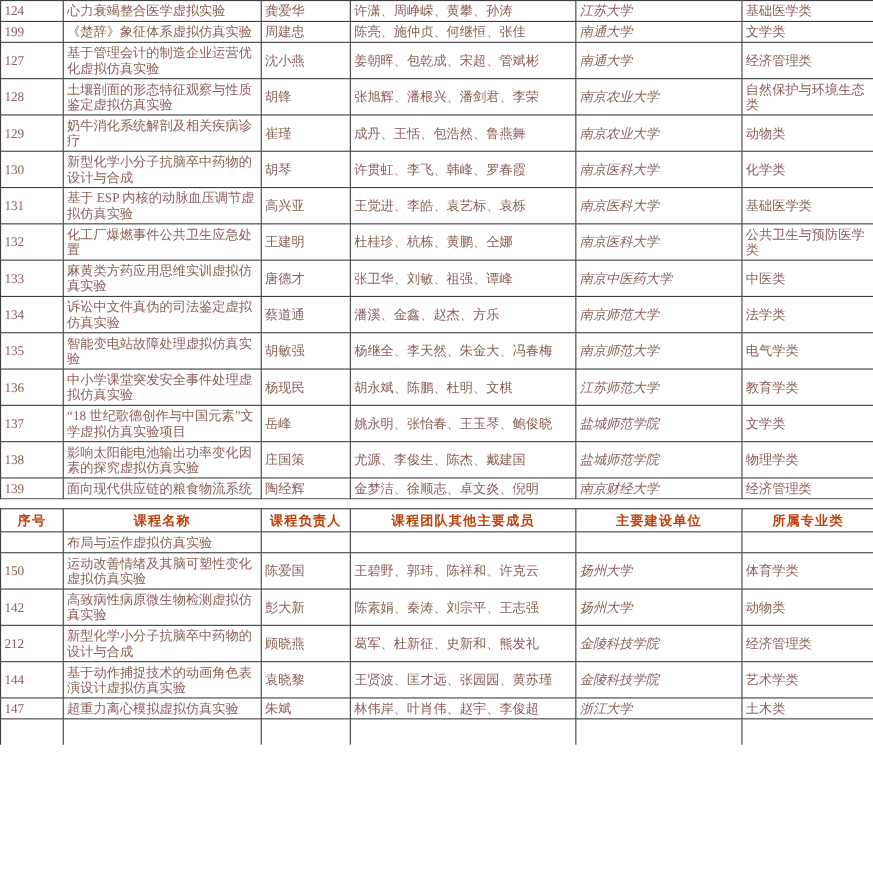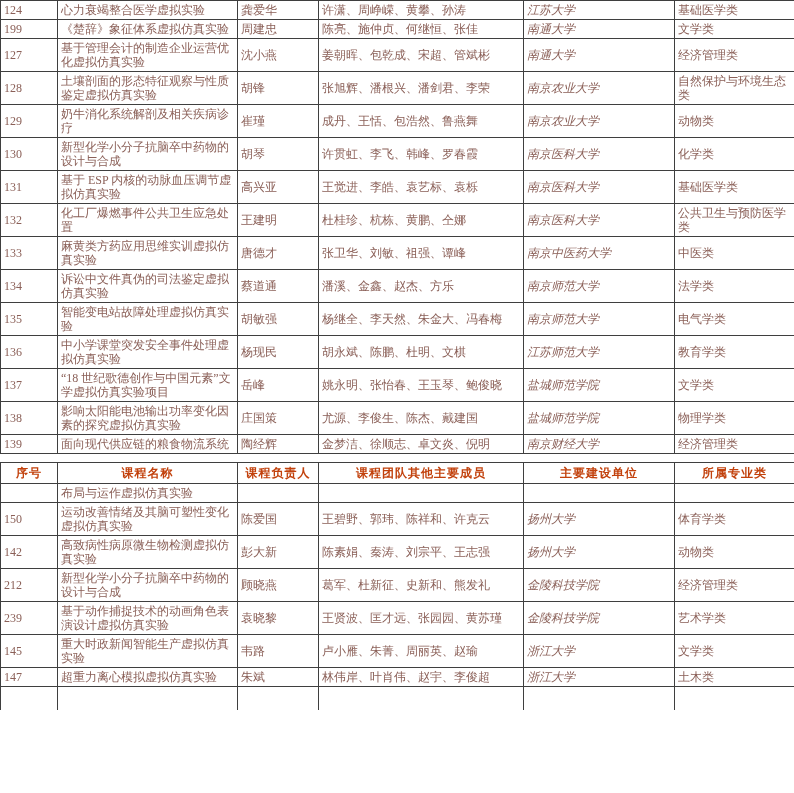--- a/index.html
+++ b/index.html
@@ -218,34 +218,26 @@
         </tr>
         <tr>
           <td class="c-no">212</td>
           <td class="c-name">新型化学小分子抗脑卒中药物的设计与合成</td>
           <td class="c-leader">顾晓燕</td>
           <td class="c-members">葛军、杜新征、史新和、熊发礼</td>
           <td class="c-unit">金陵科技学院</td>
           <td class="c-cat">经济管理类</td>
         </tr>
         <tr>
-          <td class="c-no">239</td>
+          <td class="c-no">144</td>
           <td class="c-name">基于动作捕捉技术的动画角色表演设计虚拟仿真实验</td>
           <td class="c-leader">袁晓黎</td>
           <td class="c-members">王贤波、匡才远、张园园、黄苏瑾</td>
           <td class="c-unit">金陵科技学院</td>
           <td class="c-cat">艺术学类</td>
-        </tr>
-        <tr>
-          <td class="c-no">145</td>
-          <td class="c-name">重大时政新闻智能生产虚拟仿真实验</td>
-          <td class="c-leader">韦路</td>
-          <td class="c-members">卢小雁、朱菁、周丽英、赵瑜</td>
-          <td class="c-unit">浙江大学</td>
-          <td class="c-cat">文学类</td>
         </tr>
         <tr>
           <td class="c-no">147</td>
           <td class="c-name">超重力离心模拟虚拟仿真实验</td>
           <td class="c-leader">朱斌</td>
           <td class="c-members">林伟岸、叶肖伟、赵宇、李俊超</td>
           <td class="c-unit">浙江大学</td>
           <td class="c-cat">土木类</td>
         </tr>
         <tr class="partial">

